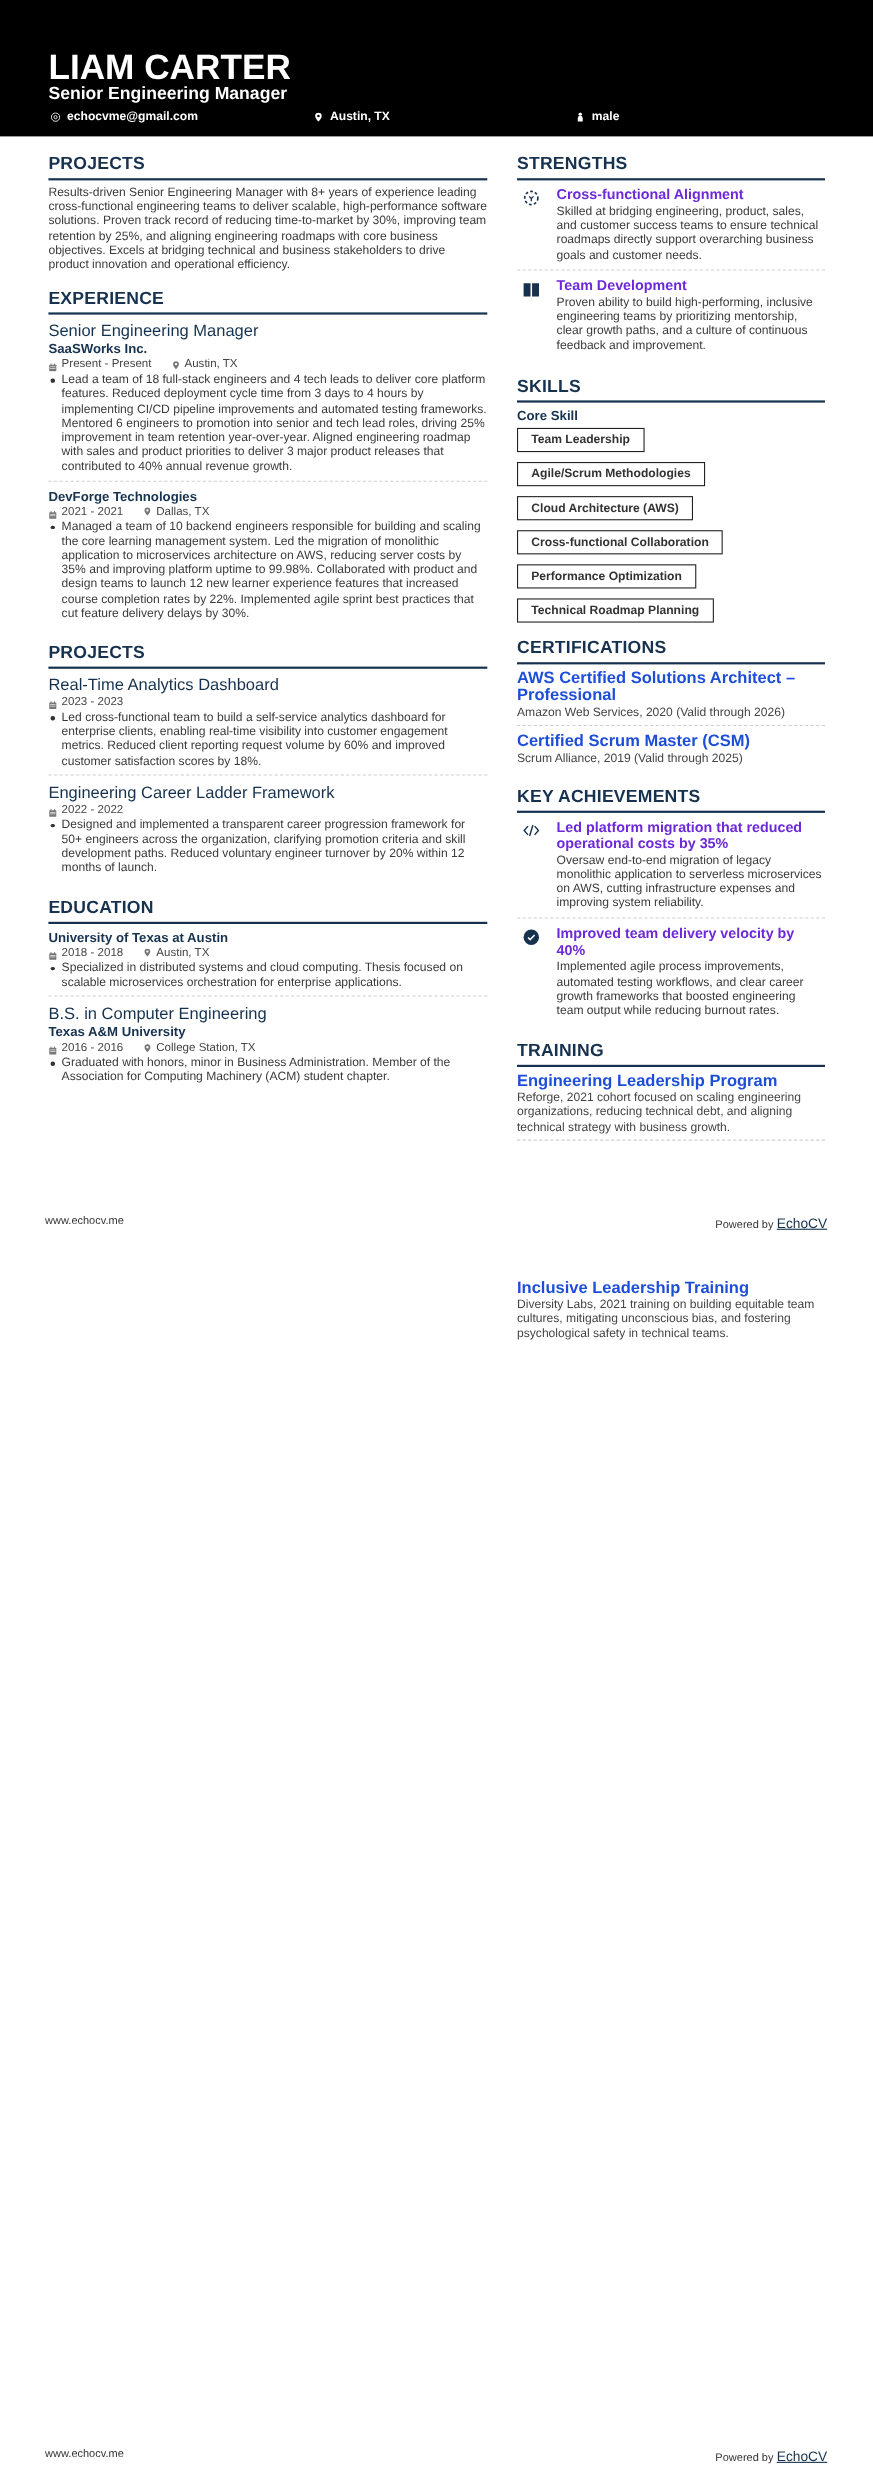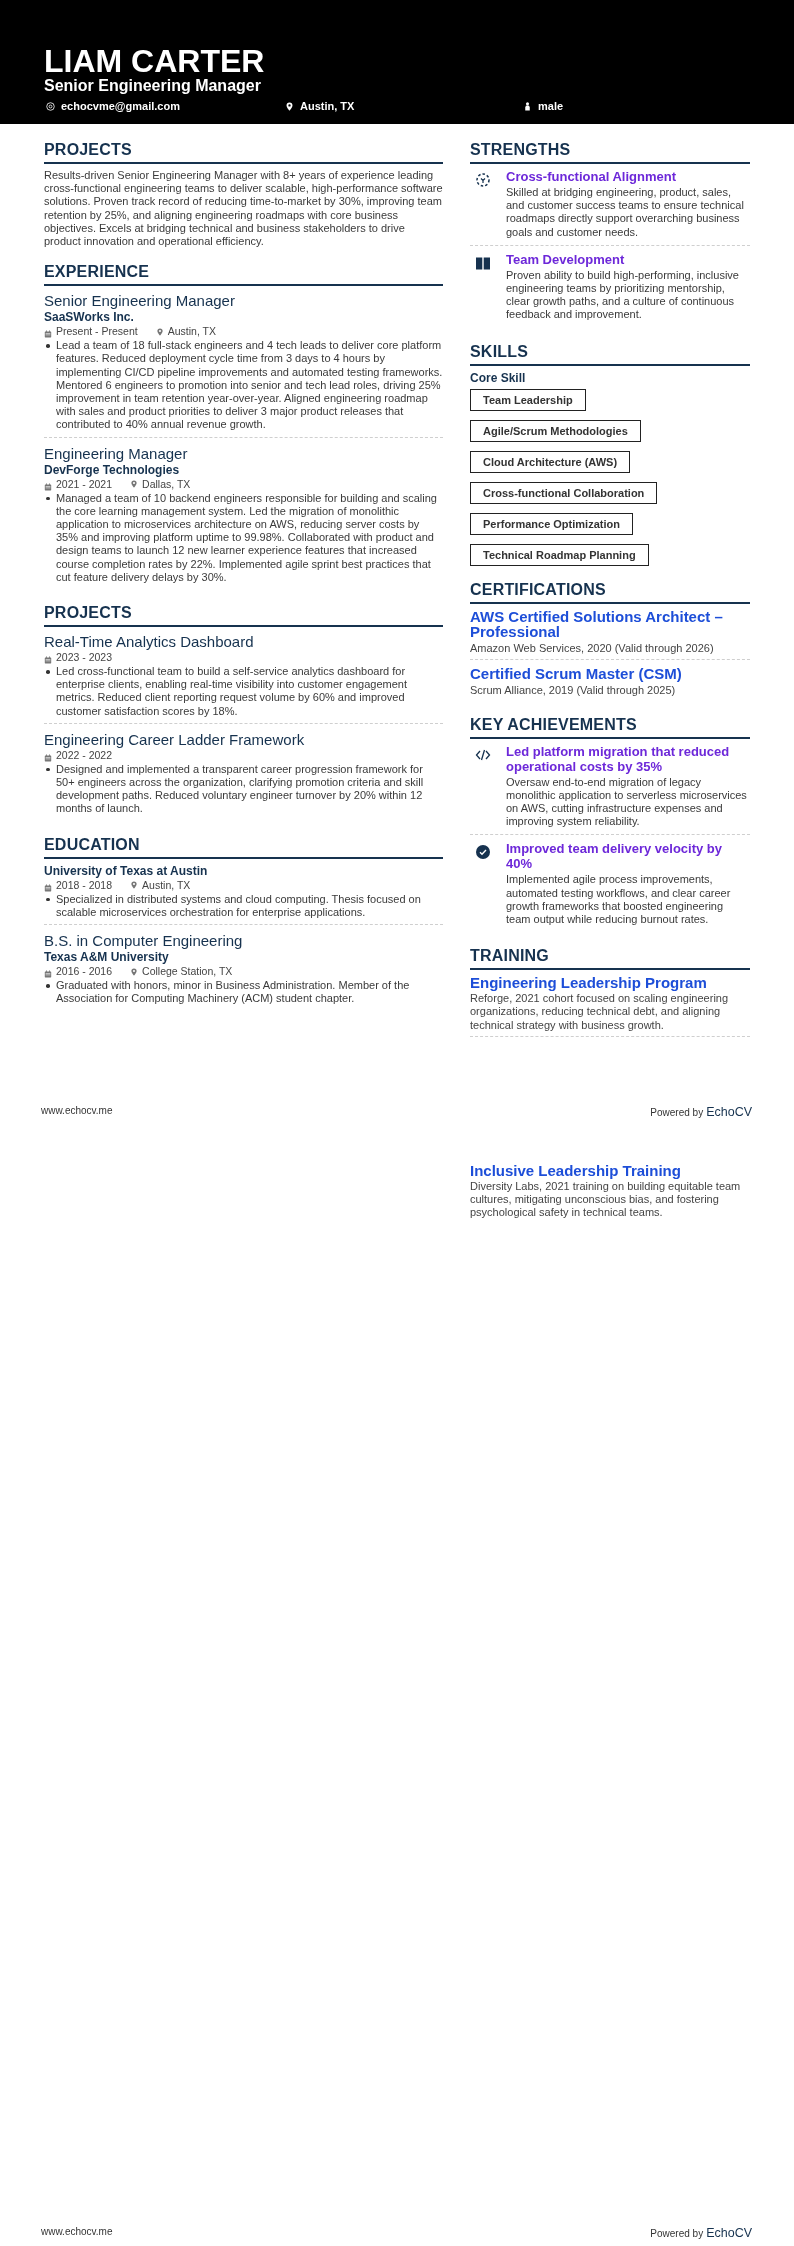--- a/index.html
+++ b/index.html
@@ -67,21 +67,21 @@
   }
 
   .cert { padding-bottom: 4px; border-bottom: 1px dashed #cfcfcf; margin-bottom: 6px; }
   .cert:last-child { border-bottom: none; }
   .cert-title { font-size: 15px; font-weight: bold; color: #1d4ed8; line-height: 15px; }
   .cert-sub { font-size: 11px; color: #444; line-height: 14px; margin-top: 2px; }
 
   .footer-row { position: absolute; left: 0; width: 794px; font-size: 10px; color: #333; }
   .footer-row .site { position: absolute; left: 41px; }
   .footer-row .powered { position: absolute; right: 42px; display: flex; align-items: baseline; gap: 3px; }
-  .footer-row .powered .brand { font-size: 12.5px; color: #16324f; }
+  .footer-row .powered .brand { font-size: 12.5px; color: #16324f; text-decoration: underline; }
 
   .overflow-block { position: absolute; left: 470px; top: 1163px; width: 280px; }
 </style>
 </head>
 <body>
 
 <div class="header">
   <div class="name">LIAM CARTER</div>
   <div class="title">Senior Engineering Manager</div>
   <div class="contact" style="left:46px;">
@@ -134,21 +134,20 @@
             </svg>
           <span>Austin, TX</span>
         </span>
       </div>
       <ul class="bullets">
         <li>Lead a team of 18 full-stack engineers and 4 tech leads to deliver core platform features. Reduced deployment cycle time from 3 days to 4 hours by implementing CI/CD pipeline improvements and automated testing frameworks. Mentored 6 engineers to promotion into senior and tech lead roles, driving 25% improvement in team retention year-over-year. Aligned engineering roadmap with sales and product priorities to deliver 3 major product releases that contributed to 40% annual revenue growth.</li>
       </ul>
     </div>
 
     <div class="entry">
-      <div class="entry-title">Engineering Manager</div>
       <div class="entry-org">DevForge Technologies</div>
       <div class="meta">
         <svg viewBox="0 0 10 10">
             <rect x="1" y="2" width="8" height="7.5" rx="0.6"></rect>
             <rect x="2.5" y="0.5" width="1" height="2.2"></rect>
             <rect x="6.5" y="0.5" width="1" height="2.2"></rect>
             <rect x="2" y="4" width="6" height="0.7" fill="#fff"></rect>
             <rect x="2" y="5.8" width="6" height="0.7" fill="#fff"></rect>
           </svg>
         <span>2021 - 2021</span>

